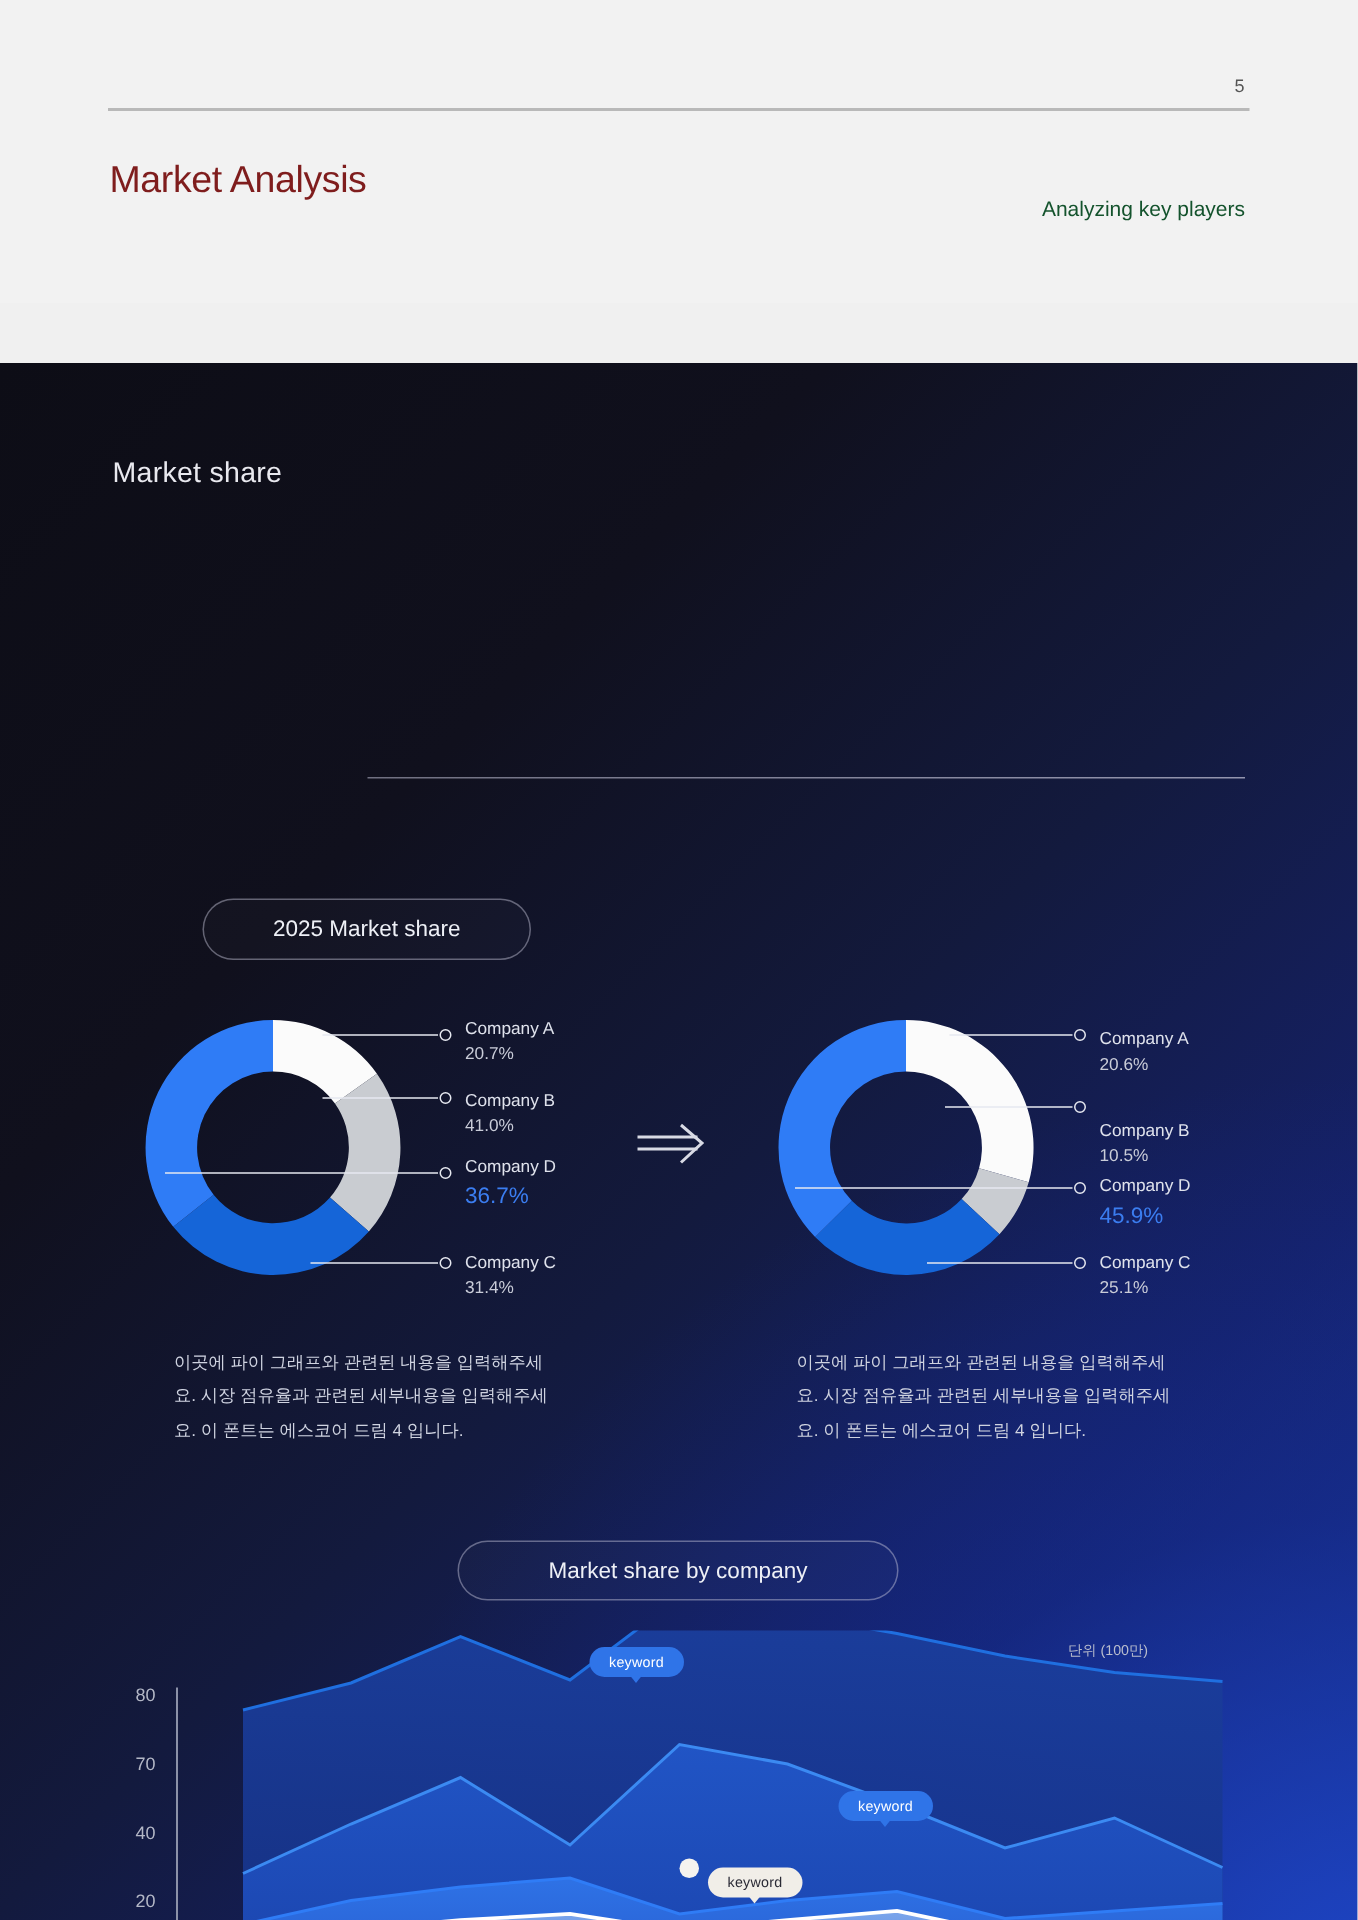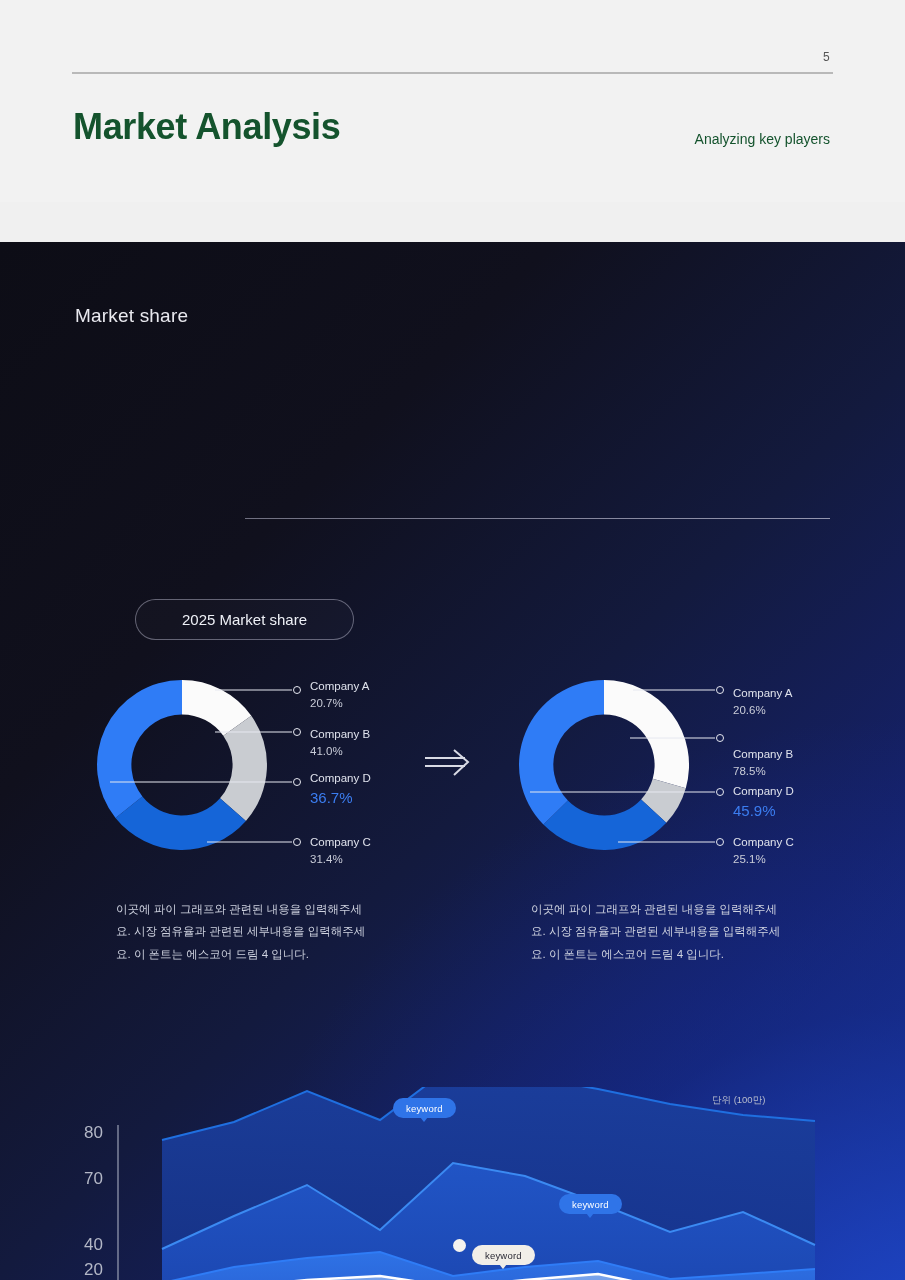--- a/index.html
+++ b/index.html
@@ -20,21 +20,21 @@
   .pagenum {
     position:absolute; right:75px; top:50px;
     font-size:12px; color:#555; letter-spacing:.02em;
   }
   .headrule {
     position:absolute; left:72px; top:72px; width:761px; height:2px;
     background:#b9b9b9;
   }
   .page-title {
     position:absolute; left:73px; top:106px;
-    font-size:36px; font-weight:700; color:#14532d;
+    font-size:25px; font-weight:400; color:#7f1d1d;
     letter-spacing:-0.01em;
   }
   .page-sub {
     position:absolute; right:75px; top:131px;
     font-size:14px; color:#14532d;
   }
 
   
   .body-dark {
     position:absolute; left:0; top:202px; width:905px; height:1078px;
@@ -85,21 +85,21 @@
   .kcopy-l { left:116px; top:656px; }
   .kcopy-r { left:531px; top:656px; }
 
   
   .chartwrap { position:absolute; left:80px; top:845px; width:745px; height:260px; }
   .unit {
     position:absolute; left:712px; top:852px;
     font-size:9.5px; color:#b9bdcd;text-align:center;
   }
   .ytick {
-    position:absolute; font-size:17px; color:#b3b7c6; text-align:left; width:26px;
+    position:absolute; font-size:12px; color:#b3b7c6; text-align:center; width:26px;
   }
 
   
   .kw {
     position:absolute; height:20px; padding:0 13px;
     border-radius:11px; display:flex; align-items:center; justify-content:center;
     font-size:9.5px; letter-spacing:.02em;
   }
   .kw.blue { background:#2f74e8; color:#fff; }
   .kw.white { background:#f1eee8; color:#2a2a35; }
@@ -128,20 +128,21 @@
   </div>
 
   <div class="body-dark">
 
     <div class="sec-head">
       <div class="sec-title">Market share</div>
     </div>
     <div class="sec-rule"></div>
 
     <div class="pill pill-a">2025 Market share</div>
+    <div class="pill pill-c">Market share by company</div>
 
     <svg class="donut donut-l" viewBox="0 0 182 182">
       <g transform="translate(91,91)">
 
         <path d="M 0,-85 A 85,85 0 0,1 69.3,-49.2 L 41.3,-29.3 A 50.6,50.6 0 0,0 0,-50.6 Z" fill="#fbfbfb"></path>
 
         <path d="M 69.3,-49.2 A 85,85 0 0,1 63.9,56.0 L 38.0,33.3 A 50.6,50.6 0 0,0 41.3,-29.3 Z" fill="#c9ccd1"></path>
 
         <path d="M 63.9,56.0 A 85,85 0 0,1 -66.5,52.9 L -39.6,31.5 A 50.6,50.6 0 0,0 38.0,33.3 Z" fill="#1565d8"></path>
 
@@ -201,21 +202,21 @@
       <div class="nm">Company C</div>
       <div class="pc">31.4%</div>
     </div>
 
     <div class="lbl" style="left:733px; top:443px;">
       <div class="nm">Company A</div>
       <div class="pc">20.6%</div>
     </div>
     <div class="lbl" style="left:733px; top:504px;">
       <div class="nm">Company B</div>
-      <div class="pc">78.5%</div>
+      <div class="pc">10.5%</div>
     </div>
     <div class="lbl hi" style="left:733px; top:541px;">
       <div class="nm">Company D</div>
       <div class="pc">45.9%</div>
     </div>
     <div class="lbl" style="left:733px; top:592px;">
       <div class="nm">Company C</div>
       <div class="pc">25.1%</div>
     </div>
 
@@ -227,21 +228,21 @@
       </g>
     </svg>
 
     <div class="kcopy kcopy-l">이곳에 파이 그래프와 관련된 내용을 입력해주세요. 시장 점유율과 관련된 세부내용을 입력해주세요. 이 폰트는 에스코어 드림 4 입니다.</div>
     <div class="kcopy kcopy-r">이곳에 파이 그래프와 관련된 내용을 입력해주세요. 시장 점유율과 관련된 세부내용을 입력해주세요. 이 폰트는 에스코어 드림 4 입니다.</div>
 
     <div class="unit">단위 (100만)</div>
 
     <div class="ytick" style="left:84px; top:881px;">80</div>
     <div class="ytick" style="left:84px; top:927px;">70</div>
-    <div class="ytick" style="left:84px; top:993px;">40</div>
+    <div class="ytick" style="left:84px; top:973px;">40</div>
     <div class="ytick" style="left:84px; top:1018px;">20</div>
     <div class="ytick" style="left:84px; top:1063px;">0</div>
 
     <svg class="chartwrap" viewBox="0 0 745 260" preserveAspectRatio="none">
       <defs>
         <linearGradient id="g1" x1="0" y1="0" x2="0" y2="1">
           <stop offset="0%" stop-color="#1b3f9e" stop-opacity=".95"></stop>
           <stop offset="100%" stop-color="#16338a" stop-opacity=".9"></stop>
         </linearGradient>
         <linearGradient id="g2" x1="0" y1="0" x2="0" y2="1">

